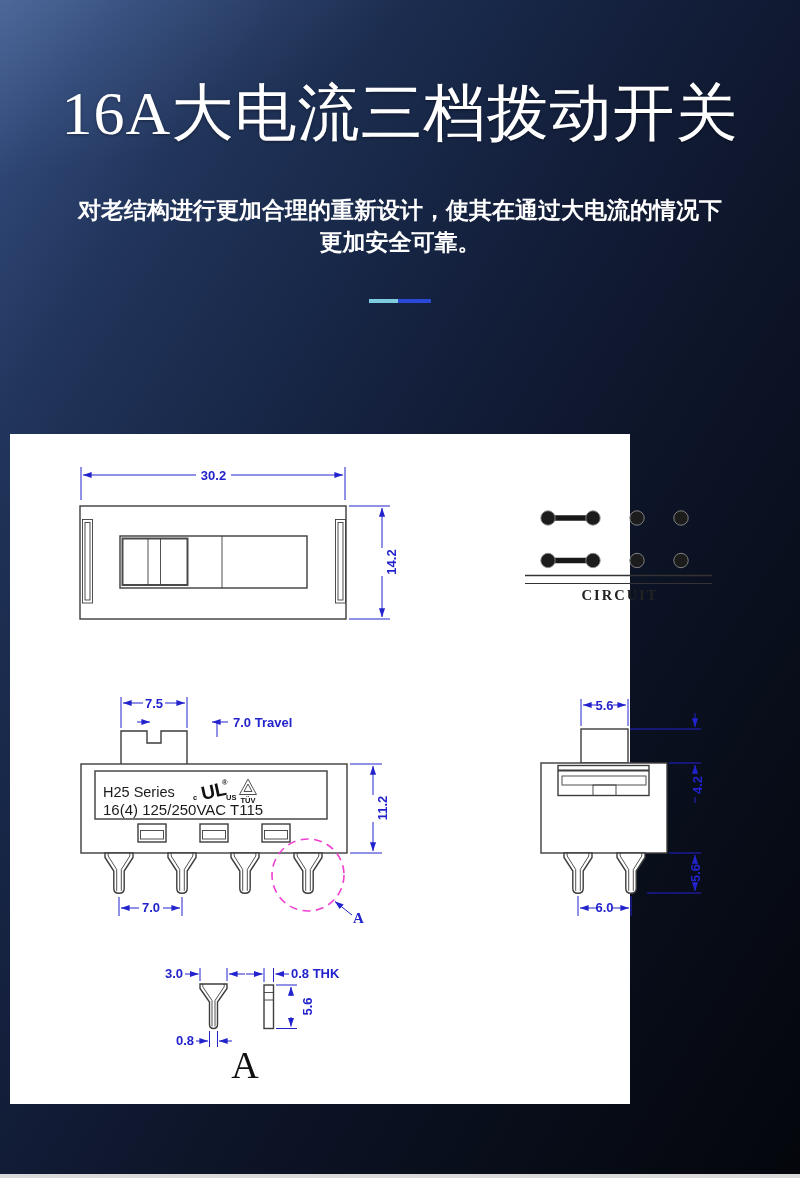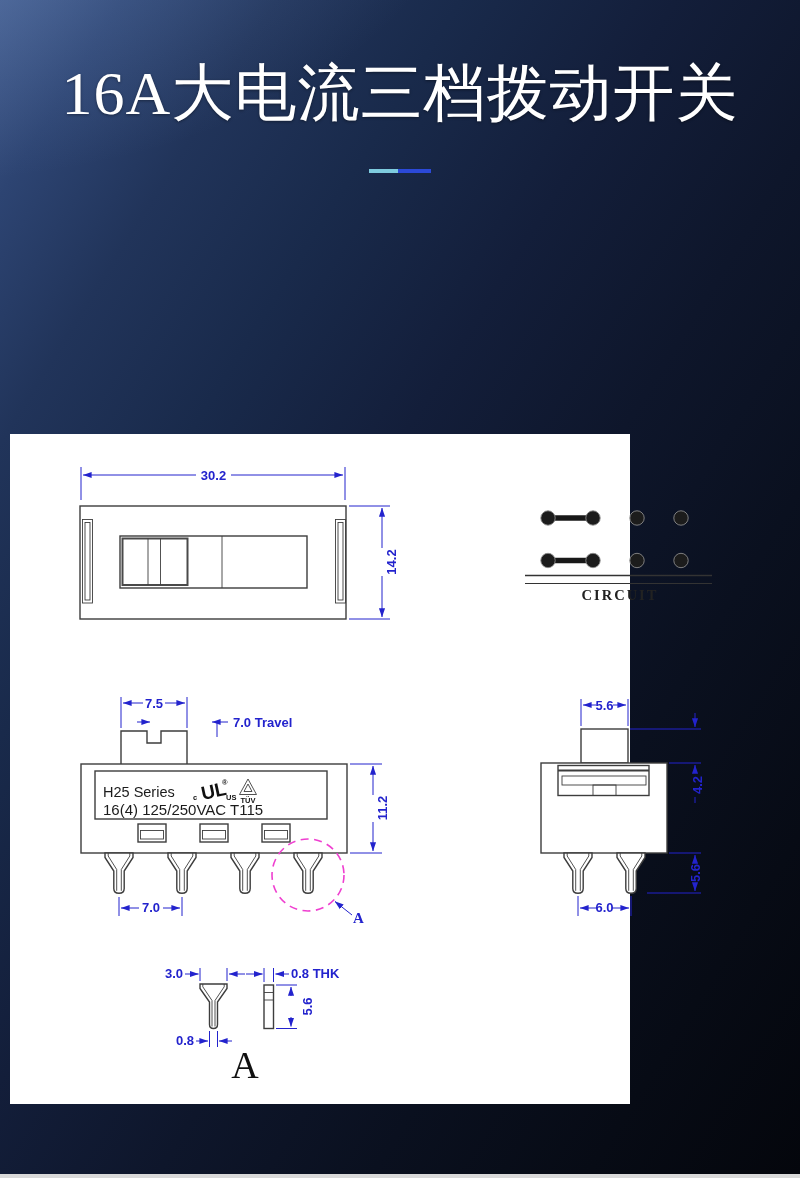--- a/index.html
+++ b/index.html
@@ -5,21 +5,21 @@
   html,body{margin:0;padding:0;}
   body{
     width:800px;height:1178px;position:relative;overflow:hidden;
     font-family:"Liberation Sans",sans-serif;
     background:
       radial-gradient(900px 520px at -90px -140px, rgba(125,158,210,.40), rgba(125,158,210,0) 62%),
       linear-gradient(122deg,#40598a 0%,#2d4472 8%,#21345a 18%,#192a4b 30%,#131e3a 44%,#0e162b 58%,#0a101f 72%,#070b15 86%,#04060c 100%);
   }
   .hero{position:absolute;left:0;top:0;width:800px;text-align:center;color:#ffffff;}
   .hero h1{
-    margin:0;padding-top:58px;
+    margin:0;padding-top:78px;
     font:400 62px/1.15 "Liberation Serif",serif;letter-spacing:1px;
     text-shadow:0 1px 3px rgba(0,0,0,.4);
   }
   .hero h2{
     margin:34px 0 0 0;
     font:400 43px/1.1 "Liberation Serif",serif;letter-spacing:0;
   }
   .hero .desc{
     margin:46px auto 0;width:720px;
     font:700 23px/1.38 "Liberation Sans",sans-serif;
@@ -49,20 +49,21 @@
   .circ-lbl{fill:#222222;font:700 14.5px "Liberation Serif",serif;letter-spacing:2px;}
   .det-lbl{fill:#111111;font:400 38px "Liberation Serif",serif;}
   .ldr-lbl{fill:#2323cd;font:700 15px "Liberation Serif",serif;}
   .hl{fill:none;stroke:#ef3fd0;stroke-width:1.6;stroke-dasharray:8 5.5;}
 </style>
 </head>
 <body>
 
 <div class="hero">
   <h1>16A大电流三档拨动开关</h1>
+  <p class="desc"><span>对老结构进行更加合理的重新设计，使其在通过大电流的情况下</span><br><span>更加安全可靠。</span></p>
   <div class="divider">
     <span class="dl"></span>
     <span class="dr"></span>
   </div>
 </div>
 
 <div class="panel">
 <svg width="780" height="670" viewBox="10 434 780 670" xmlns="http://www.w3.org/2000/svg">
   <defs>
     <marker id="ab" viewBox="0 0 10 10" refX="9.6" refY="5" markerWidth="9" markerHeight="9" orient="auto">

